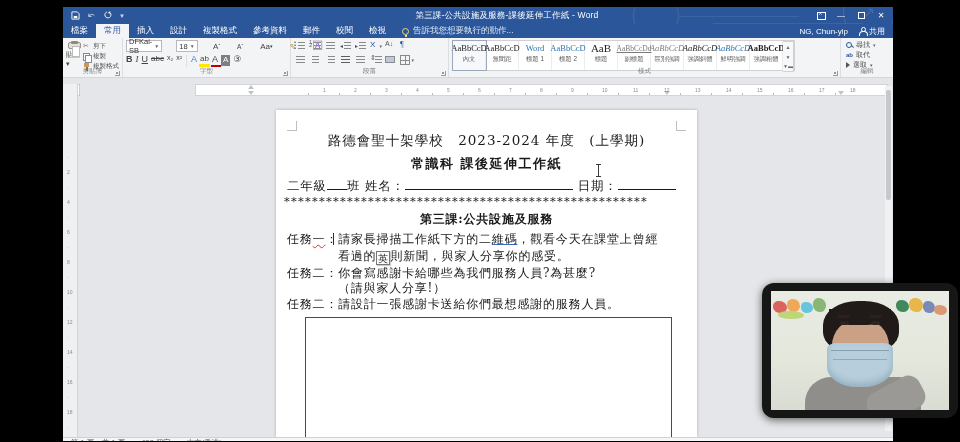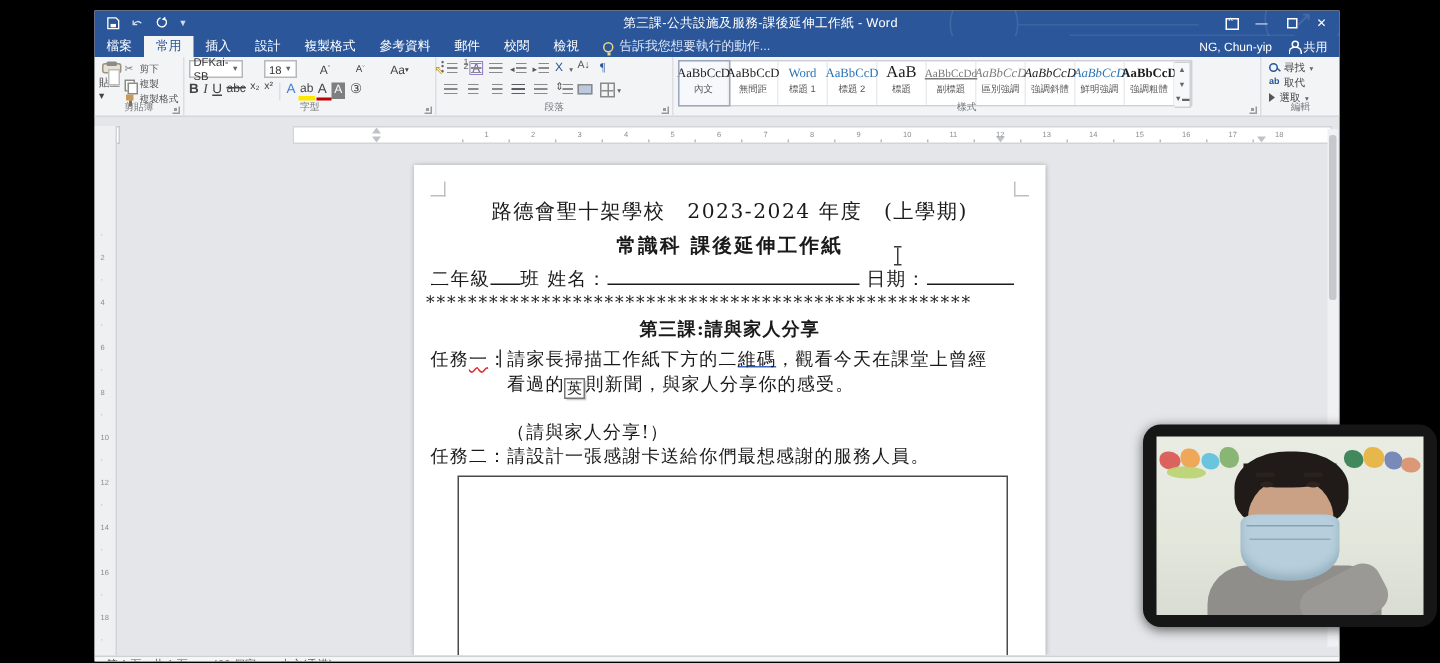--- a/index.html
+++ b/index.html
@@ -550,28 +550,29 @@
 
       <div class="dline center" style="top:22px; font-size:13.5px; font-weight:normal; letter-spacing:1px;">路德會聖十架學校　2023-2024 年度　(上學期)</div>
       <div class="dline" style="top:68px; padding-left:11px; font-size:12.5px;">
         <span>二年級</span><span class="blank" style="width:20px;"></span><span>班 姓名：</span><span class="blank" style="width:168px;"></span> <span>日期：</span><span class="blank" style="width:58px;"></span>
       </div>
 
       <div class="dline center" style="top:45px; font-size:13px; font-weight:bold; letter-spacing:1.5px;">常識科 課後延伸工作紙</div>
 
       <div class="dline stars" style="top:84px;">****************************************************</div>
 
-      <div class="dline center" style="top:101px; font-weight:bold;">第三課:請與家人分享</div>
+      <div class="dline center" style="top:101px; font-weight:bold;">第三課:公共設施及服務</div>
 
       <div class="dline" style="top:138px; padding-left:62px;">
         <span>看過的</span><span class="ime-box">英</span><span>則新聞，與家人分享你的感受。</span>
       </div>
       <div class="dline indent1" style="top:121px;">
         <span>任務</span><span class="red-wavy">一</span><span>：請家長掃描工作紙下方的二</span><span class="blue-ul">維碼</span><span>，觀看今天在課堂上曾經</span>
       </div>
+      <div class="dline indent1" style="top:155px;">任務二：你會寫感謝卡給哪些為我們服務人員?為甚麼?</div>
       <div class="dline" style="top:170px; padding-left:62px;">（請與家人分享!）</div>
       <div class="dline indent1" style="top:186px;">任務二：請設計一張感謝卡送給你們最想感謝的服務人員。</div>
 
       <div class="drawbox"></div>
 
       <span class="caret" style="left:57px; top:123px; height:12px;"></span>
       <span class="ibeam">
           <i></i>
         </span>
     </div>

